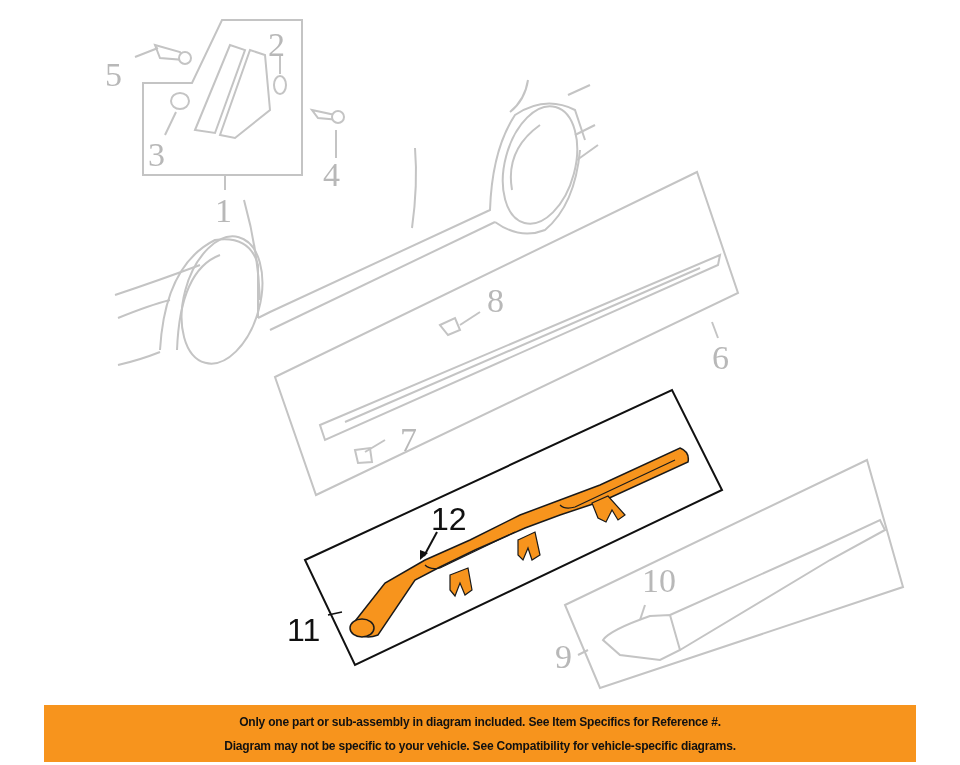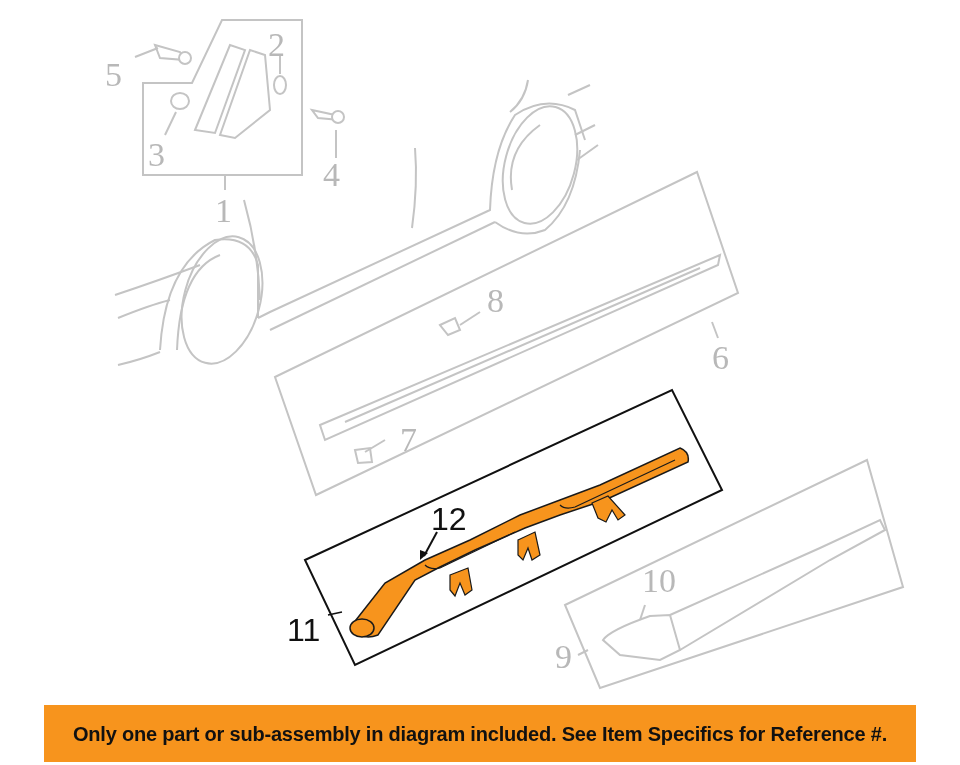--- a/index.html
+++ b/index.html
@@ -6,21 +6,21 @@
   #stage { position: relative; width: 960px; height: 765px; background: #ffffff; overflow: hidden; }
   svg.diagram { position: absolute; left: 0; top: 0; width: 960px; height: 765px; }
   .lbl { font-family: "Liberation Serif", serif; font-size: 34px; fill: #b8b8b8; }
   .lbl-dark { font-family: "Liberation Sans", sans-serif; font-size: 32px; fill: #111111; }
   .grey { stroke: #c4c4c4; stroke-width: 2; fill: none; }
   .greyf { stroke: #c4c4c4; stroke-width: 2; fill: #ffffff; }
   #banner {
     position: absolute; left: 44px; top: 705px; width: 872px; height: 57px;
     background: #f7941d; display: flex; flex-direction: column; justify-content: center;
     align-items: center;
-    font-family: "Liberation Sans", sans-serif; font-weight: bold; font-size: 20px;
+    font-family: "Liberation Sans", sans-serif; font-weight: bold; font-size: 12px;
     color: #111111; line-height: 24px; letter-spacing: -0.2px;
   }
 </style>
 </head>
 <body>
 
 <div id="stage">
   <svg class="diagram" viewBox="0 0 960 765">
 
     <g>
@@ -110,14 +110,15 @@
       <text class="lbl" x="487" y="312">8</text>
       <text class="lbl" x="555" y="668">9</text>
       <text class="lbl" x="642" y="592">10</text>
       <text class="lbl-dark" x="287" y="641">11</text>
       <text class="lbl-dark" x="431" y="530">12</text>
     </g>
   </svg>
 
   <div id="banner">
     <div>Only one part or sub-assembly in diagram included. See Item Specifics for Reference #.</div>
+    <div>Diagram may not be specific to your vehicle. See Compatibility for vehicle-specific diagrams.</div>
   </div>
 </div>
 
 </body></html>

